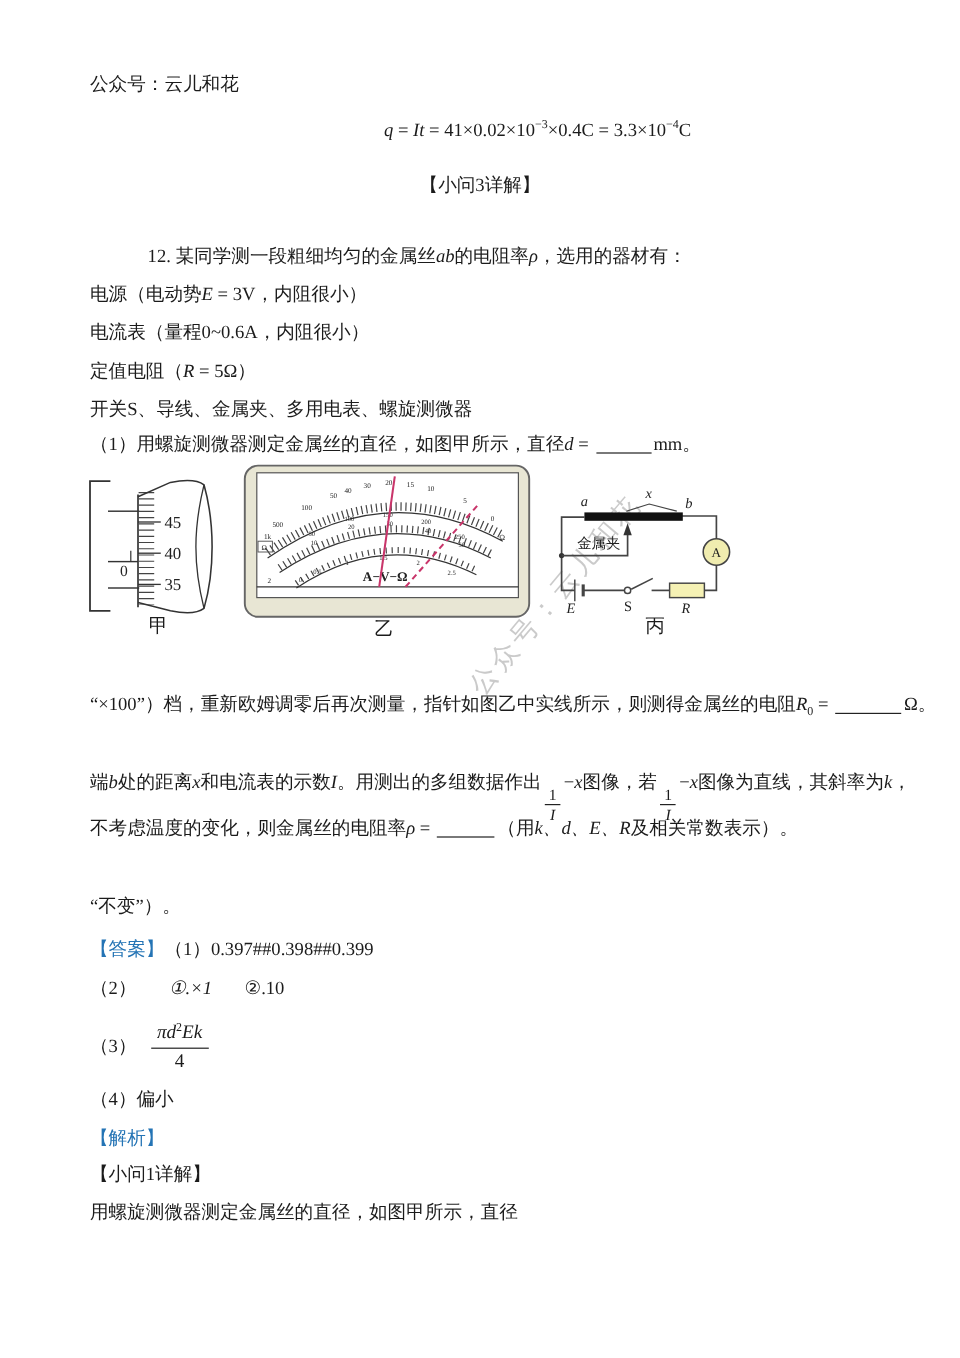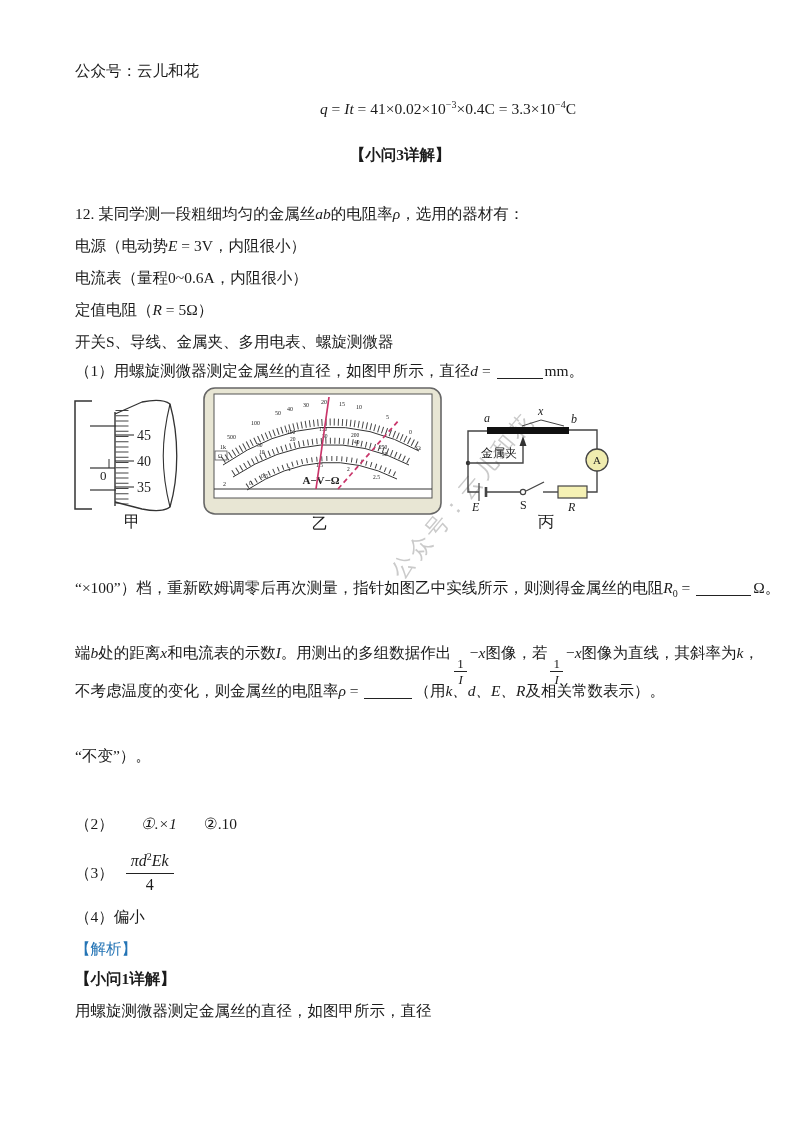--- a/index.html
+++ b/index.html
@@ -1,20 +1,20 @@
 <!DOCTYPE html>
 <html><head>
 <meta charset="utf-8">
 <style>
   html,body{margin:0;padding:0;background:#fff;}
   .page{position:relative;width:800px;height:1132px;background:#ffffff;overflow:hidden;
         font-family:"Liberation Serif","DejaVu Serif",serif;color:#1b1b1b;font-size:15.5px;}
   .line{position:absolute;left:75px;white-space:nowrap;line-height:1.25;}
   .center{left:0;width:800px;text-align:center;}
-  .bold{font-weight:bold;}
+  .bold{font-weight:normal;}
   .blue{color:#2474b5;}
   .v{font-style:italic;font-family:"Liberation Serif","DejaVu Serif",serif;}
   sup,sub{font-size:10px;}
   .blank{display:inline-block;border-bottom:1.3px solid #222;height:15px;vertical-align:-3px;margin:0 2px;}
   .frac{display:inline-flex;flex-direction:column;align-items:center;vertical-align:-10px;
         line-height:1.05;font-size:13px;margin:0 3px;}
   .frac .num{border-bottom:1px solid #222;padding:0 3px;}
   .frac .den{padding-top:1px;}
   .frac-big{display:inline-flex;flex-direction:column;align-items:center;line-height:1.25;font-size:16px;}
   .frac-big .num{border-bottom:1.3px solid #222;padding:0 5px 1px;}
@@ -31,21 +31,21 @@
 <div class="page">
 
   <div class="watermark">公众号：云儿和花</div>
 
   <div class="line" style="top:61px;">公众号：云儿和花</div>
 
   <div class="line center" style="top:99px;margin-left:48px;"><span class="v">q</span><span> = </span><span class="v">It</span><span> = 41×0.02×10</span><sup>−3</sup><span>×0.4C = 3.3×10</span><sup>−4</sup><span>C</span></div>
 
   <div class="line center bold" style="top:145px;">【小问3详解】</div>
 
-  <div class="line" style="top:204px;"><span>12. 某同学测一段粗细均匀的金属丝</span><span class="v">ab</span><span>的电阻率</span><span class="v">ρ</span><span>，选用的器材有：</span></div>
+  <div class="line" style="top:204px;margin-left:48px;"><span>12. 某同学测一段粗细均匀的金属丝</span><span class="v">ab</span><span>的电阻率</span><span class="v">ρ</span><span>，选用的器材有：</span></div>
 
   <div class="line" style="top:236px;"><span>电源（电动势</span><span class="v">E</span><span> = 3V</span><span>，内阻很小）</span></div>
   <div class="line" style="top:268px;">电流表（量程0~0.6A，内阻很小）</div>
   <div class="line" style="top:300px;"><span>定值电阻（</span><span class="v">R</span><span> = 5Ω</span><span>）</span></div>
   <div class="line" style="top:332px;">开关S、导线、金属夹、多用电表、螺旋测微器</div>
 
   <div class="line" style="top:361px;"><span>（1）用螺旋测微器测定金属丝的直径，如图甲所示，直径</span><span class="v">d</span><span> = </span><span class="blank" style="width:46px;"></span><span>mm。</span></div>
 
   <svg style="left:62px;top:396px;" width="135" height="120" viewBox="0 0 135 120">
     <path d="M 30,5 L 13,5 L 13,113 L 30,113" fill="none" stroke="#333" stroke-width="1.5"></path>
@@ -162,20 +162,21 @@
         <span class="num">1</span>
         <span class="den v">I</span>
       </span><span>−</span><span class="v">x</span><span>图像，若</span><span class="frac">
         <span class="num">1</span>
         <span class="den v">I</span>
       </span><span>−</span><span class="v">x</span><span>图像为直线，其斜率为</span><span class="v">k</span><span>，</span></div>
   <div class="line" style="top:681px;"><span>不考虑温度的变化，则金属丝的电阻率</span><span class="v">ρ</span><span> = </span><span class="blank" style="width:48px;"></span><span>（用</span><span class="v">k、d、E、R</span><span>及相关常数表示）。</span></div>
 
   <div class="line" style="top:746px;">“不变”）。</div>
 
+  <div class="line" style="top:782px;"><span class="blue">【答案】</span><span>（1）0.397##0.398##0.399</span></div>
   <div class="line" style="top:814px;"><span>（2）</span><span style="margin-left:27px;font-style:italic;">①.×1</span><span style="margin-left:27px;">②.10</span></div>
   <div class="line" style="top:845px;height:56px;display:flex;align-items:center;">
       <span>（3）</span>
       <span class="frac-big" style="margin-left:12px;">
         <span class="num"><i>πd</i><sup>2</sup><i>Ek</i></span>
         <span class="den">4</span>
       </span>
     </div>
   <div class="line" style="top:907px;">（4）偏小</div>
 

